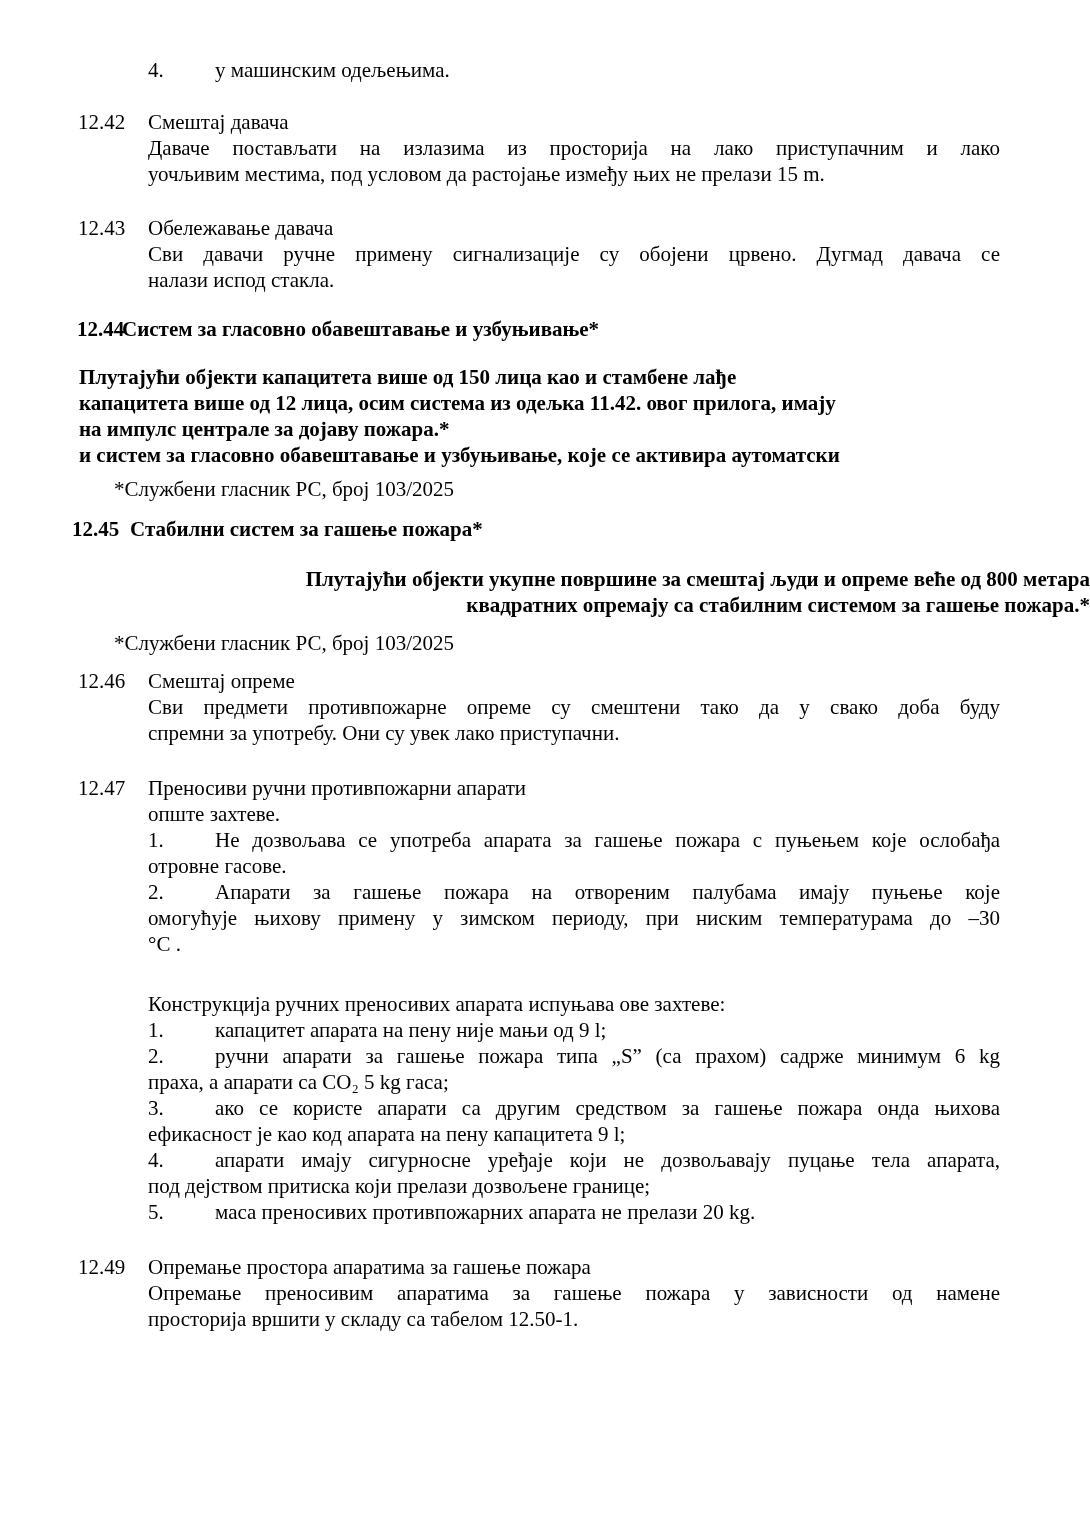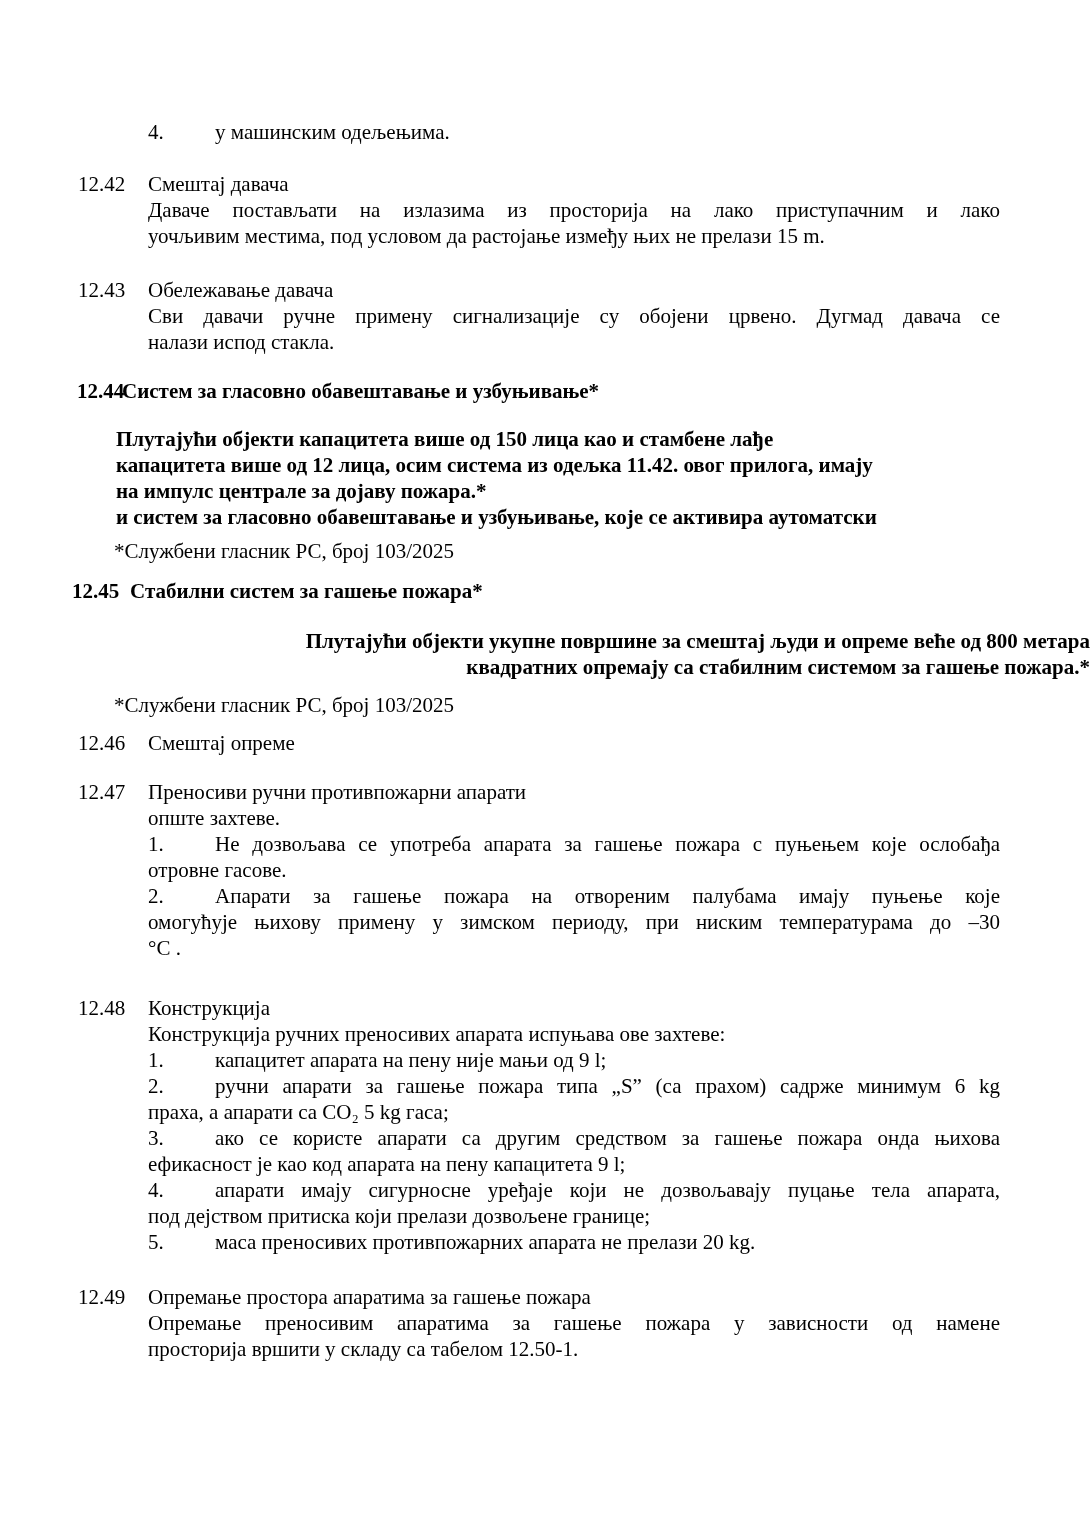--- a/index.html
+++ b/index.html
@@ -6,57 +6,57 @@
   body {
     width: 1090px;
     height: 1530px;
     background: #ffffff;
     color: #000000;
     font-family: "Liberation Serif", "DejaVu Serif", serif;
     font-size: 21px;
     line-height: 26px;
     overflow: hidden;
   }
-  .doc { padding-top: 119px; }
+  .doc { padding-top: 57px; }
 
   
   .line { min-height: 26px; }
   
   .jl { text-align: justify; text-align-last: justify; }
 
   
   .head { margin-left: 78px; white-space: nowrap; }
   .head .snum { display: inline-block; width: 70px; }
   .head-b44 { margin-left: 77px; font-weight: bold; }
   .head-b44 .snum { width: 45px; }
   .head-b45 { margin-left: 61px; font-weight: bold; }
   .head-b45 .snum { width: 69px; text-align: center; }
 
   
   .bp { margin-left: 148px; width: 852px; }
   .linum { display: inline-block; width: 67px; }
 
   
   .note { font-weight: bold; }
-  .note44 { margin-left: 116px; margin-top: 22px; }
+  .note44 { margin-left: 79px; margin-top: 22px; }
   .note45 { margin-left: 124px; margin-top: 24px; text-align: right; }
   .note .line { white-space: nowrap; }
 
   
   .fn { margin-left: 114px; }
 
   
   #s1242 { margin-top: 26px; }
   #s1243 { margin-top: 28px; }
   #s1244 { margin-top: 23px; }
   #fn1244 { margin-top: 8px; }
   #s1245 { margin-top: 14px; }
   #fn1245 { margin-top: 12px; }
   #s1246 { margin-top: 12px; }
-  #s1247 { margin-top: 23px; }
+  #s1247 { margin-top: 29px; }
   #s1248 { margin-top: 34px; }
   #s1249 { margin-top: 29px; }
 </style>
 </head>
 <body>
 
 <div class="doc">
 
   <div class="bp">
     <div class="line"><span class="linum">4.</span><span>у машинским одељењима.</span></div>
@@ -93,40 +93,43 @@
     <div class="head head-b45 line"><span class="snum">12.45</span><span>Стабилни систем за гашење пожара*</span></div>
     <div class="note note45">
       <div class="line">Плутајући објекти укупне површине за смештај људи и опреме веће од 800 метара</div>
       <div class="line">квадратних опремају са стабилним системом за гашење пожара.*</div>
     </div>
     <div id="fn1245" class="fn line">*Службени гласник РС, број 103/2025</div>
   </div>
 
   <div id="s1246">
     <div class="head line"><span class="snum">12.46</span><span>Смештај опреме</span></div>
+    <div class="bp">
+      <div class="line jl">Сви предмети противпожарне опреме су смештени тако да у свако доба буду</div>
+      <div class="line">спремни за употребу. Они су увек лако приступачни.</div>
+    </div>
   </div>
 
   <div id="s1247">
     <div class="head line"><span class="snum">12.47</span><span>Преносиви ручни противпожарни апарати</span></div>
     <div class="bp">
       <div class="line">опште захтеве.</div>
     </div>
     <div class="bp">
       <div class="line jl"><span class="linum">1.</span><span>Не дозвољава се употреба апарата за гашење пожара с пуњењем које ослобађа</span></div>
       <div class="line">отровне гасове.</div>
     </div>
     <div class="bp">
       <div class="line jl"><span class="linum">2.</span><span>Апарати за гашење пожара на отвореним палубама имају пуњење које</span></div>
       <div class="line jl">омогућује њихову примену у зимском периоду, при ниским температурама до –30</div>
       <div class="line">°С .</div>
     </div>
   </div>
 
   <div id="s1248">
-    <div class="head line"><span class="snum">12.48</span><span>Конструкција</span></div>
     <div class="bp">
       <div class="line">Конструкција ручних преносивих апарата испуњава ове захтеве:</div>
     </div>
     <div class="bp">
       <div class="line"><span class="linum">1.</span><span>капацитет апарата на пену није мањи од 9 l;</span></div>
     </div>
     <div class="bp">
       <div class="line jl"><span class="linum">2.</span><span>ручни апарати за гашење пожара типа „S” (са прахом) садрже минимум 6 kg</span></div>
       <div class="line">праха, а апарати са CO₂ 5 kg гаса;</div>
     </div>

